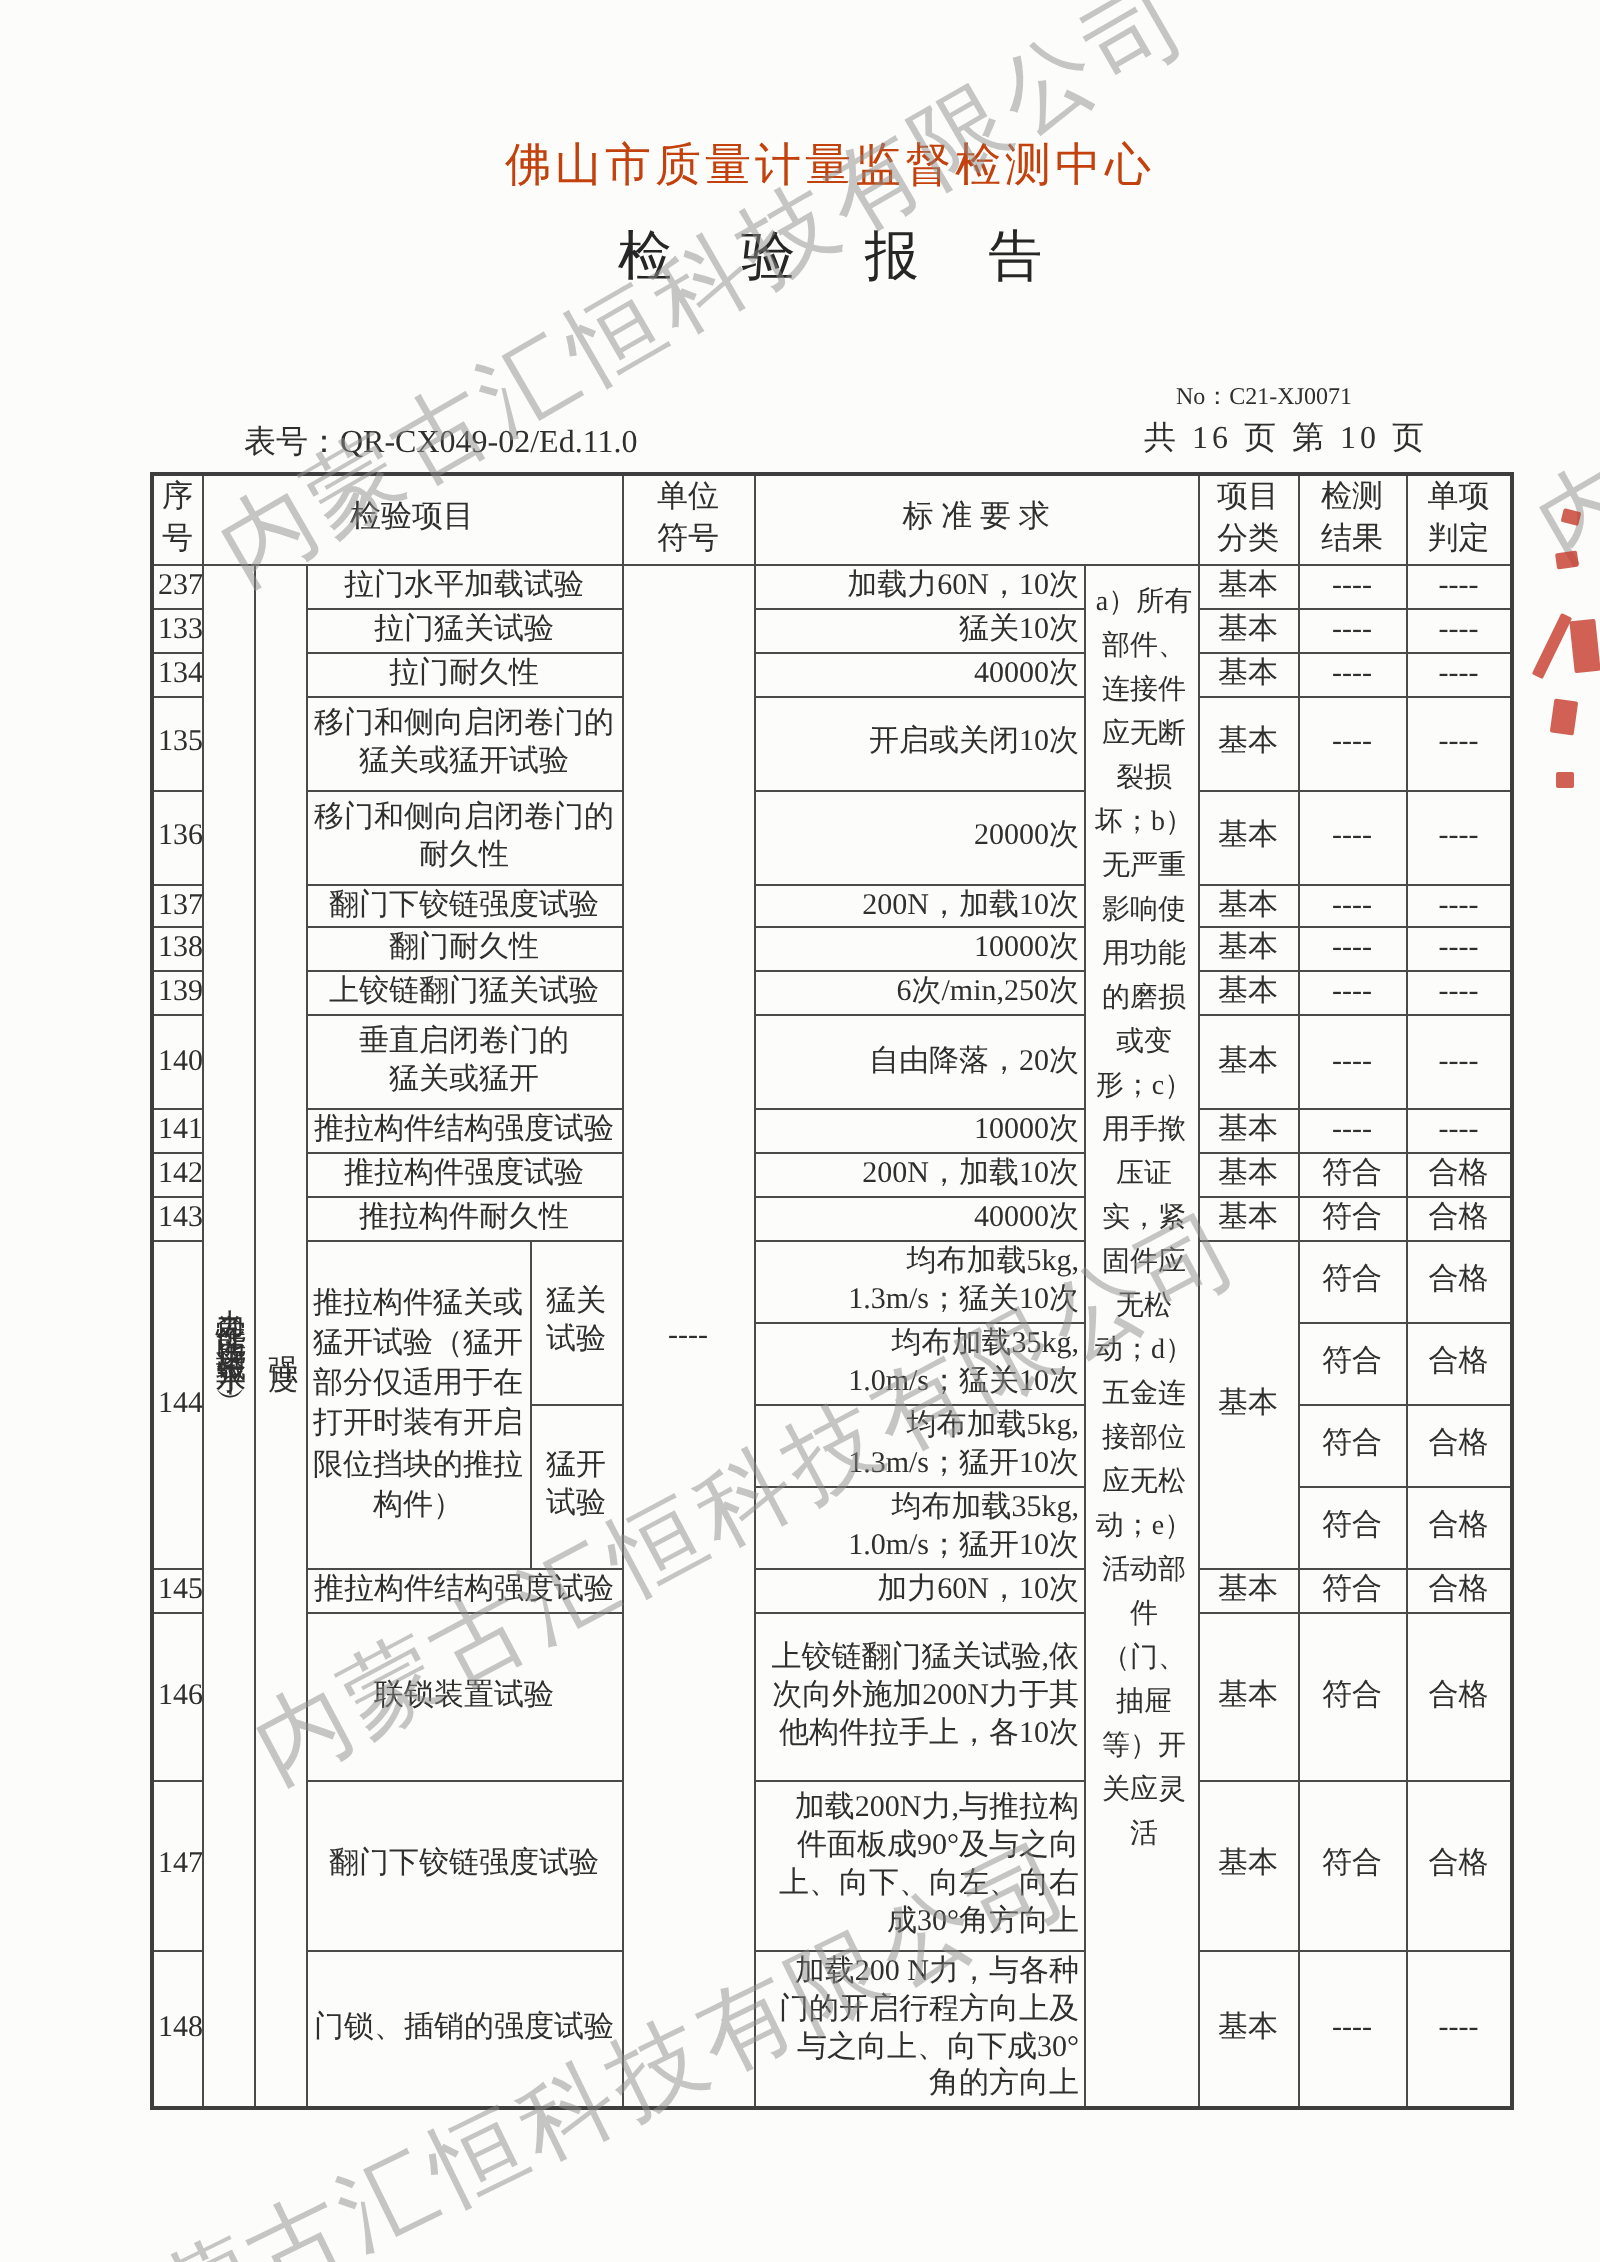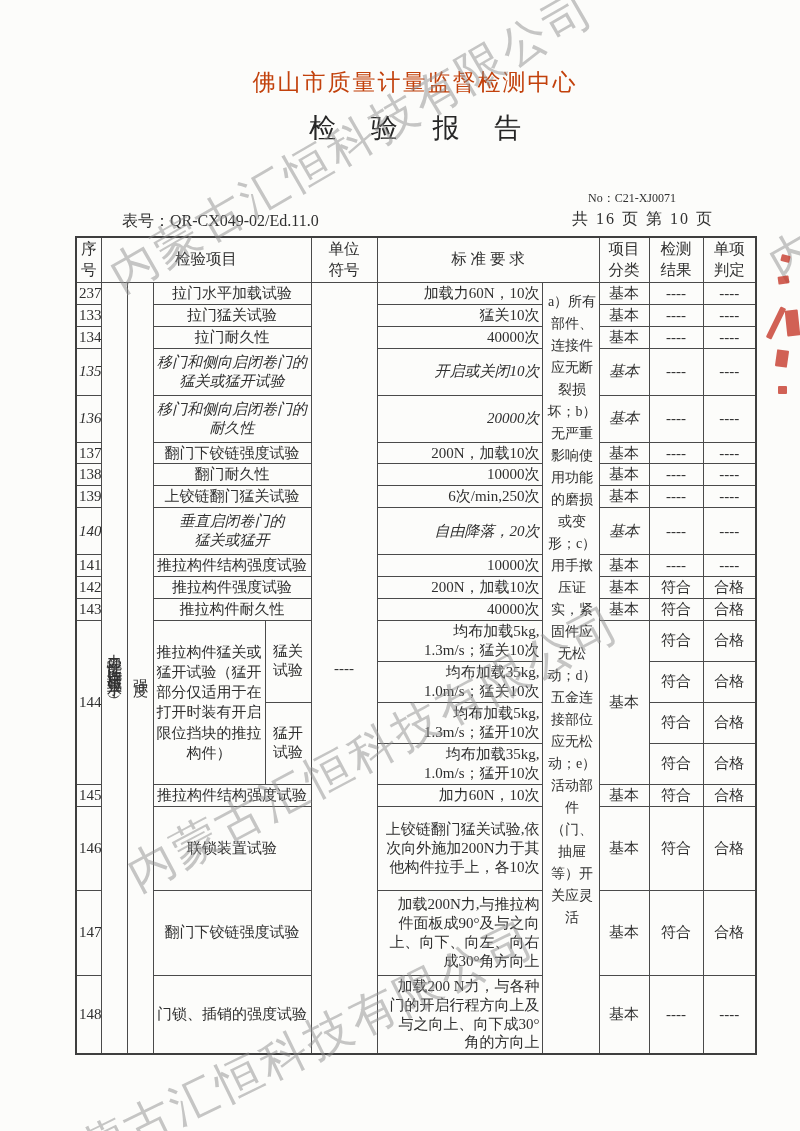--- a/index.html
+++ b/index.html
@@ -24,21 +24,21 @@
     border:2px solid #3e3e3e;
   }
   .report-table th, .report-table td {
     border:1px solid #4a4a4a; font-weight:normal; text-align:center;
     vertical-align:middle; white-space:pre-line; font-size:15px;
     line-height:1.26; padding:1px 2px; overflow:hidden; color:#2f2f2f;
   }
   .report-table th { font-size:15.5px; line-height:1.35; }
   .hh  { height:45px; }
   .h21 { height:21px; }
-  .h47 { height:47px;font-style:italic; }
+  .h47 { height:47px; }
   .h41 { height:41px; }
   .h84 { height:84px; }
   .h85 { height:85px; }
   .h70 { height:70px; }
   td.req { text-align:right; padding-left:7px; }
   td.notes { text-align:center; vertical-align:top; font-size:14px;
              line-height:22px; padding:8px 2px 0 5px;margin-top:44px; }
   td.item144 { text-align:center; padding:3px 3px; line-height:1.35; }
   .vtext { writing-mode:vertical-rl; letter-spacing:3px; display:inline-block; }
 

